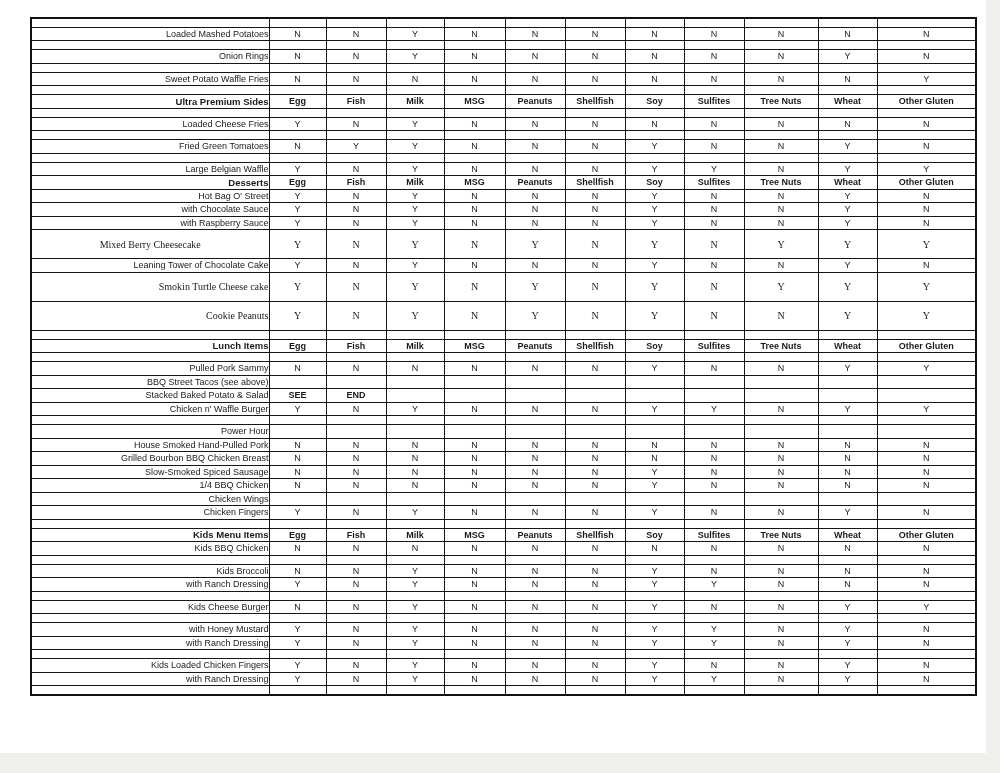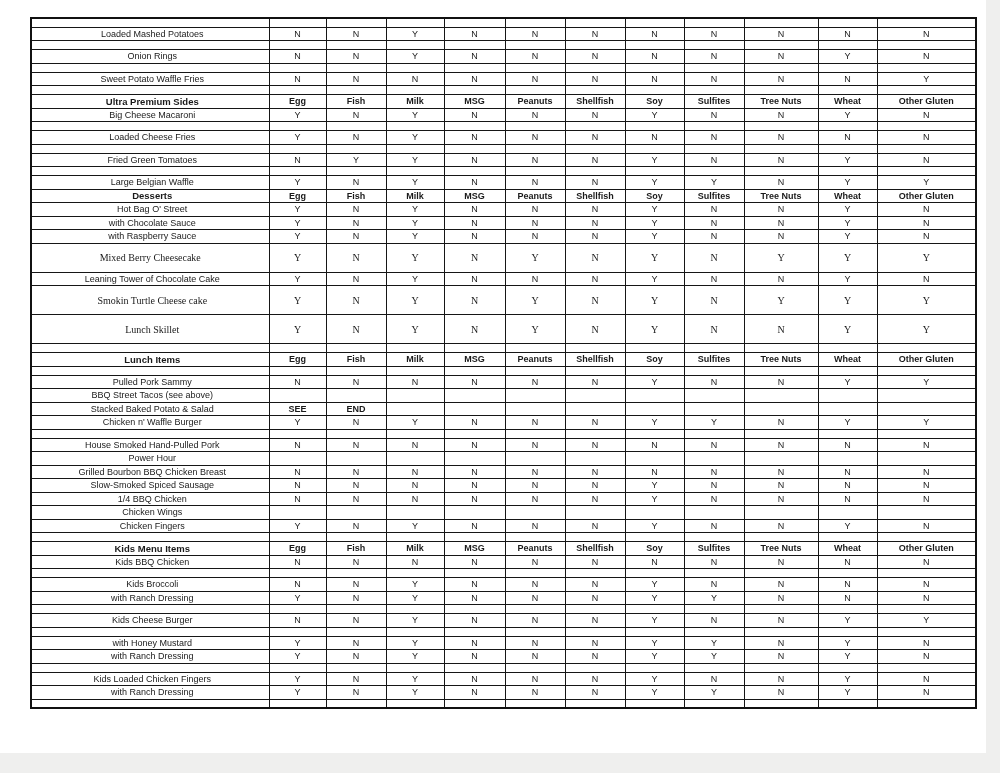--- a/index.html
+++ b/index.html
@@ -28,21 +28,21 @@
     color: #1a1a1a;
     overflow: hidden;
     white-space: nowrap;
     vertical-align: middle;
   }
   
   table.allergen td { border-left-width: 1.5px; border-right-width: 1.5px; }
   table.allergen { border: 2px solid #111; }
   tr.item-row td, tr.section-row td { height: 13.5px; }
   tr.spacer-row td { height: 9px; }
-  td.name-cell { text-align: center; padding-left: 4px; }
+  td.name-cell { text-align: right; padding-left: 4px; }
   td.val-cell { text-align: center; }
   tr.section-row td { font-weight: bold; margin-left: 36px; }
   tr.section-row td.name-cell { font-size: 9.5px; }
   td.bold-val { font-weight: bold; }
   tr.serif-row td { font-family: "Liberation Serif", serif; font-size: 10px; height: 29px; margin-left: 48px; }
   tr.serif-row td.name-center { text-align: center; padding-left: 0; }
 </style>
 </head>
 <body style="background: rgb(239, 239, 238);">
 
@@ -168,34 +168,20 @@
           <td class="val-cell">Milk</td>
           <td class="val-cell">MSG</td>
           <td class="val-cell">Peanuts</td>
           <td class="val-cell">Shellfish</td>
           <td class="val-cell">Soy</td>
           <td class="val-cell">Sulfites</td>
           <td class="val-cell">Tree Nuts</td>
           <td class="val-cell">Wheat</td>
           <td class="val-cell">Other Gluten</td>
         </tr>
-        <tr class="item-row">
-          <td class="name-cell">Big Cheese Macaroni</td>
-          <td class="val-cell">Y</td>
-          <td class="val-cell">N</td>
-          <td class="val-cell">Y</td>
-          <td class="val-cell">N</td>
-          <td class="val-cell">N</td>
-          <td class="val-cell">N</td>
-          <td class="val-cell">Y</td>
-          <td class="val-cell">N</td>
-          <td class="val-cell">N</td>
-          <td class="val-cell">Y</td>
-          <td class="val-cell">N</td>
-        </tr>
         <tr class="spacer-row">
           <td class="name-cell"></td>
           <td class="val-cell"></td>
           <td class="val-cell"></td>
           <td class="val-cell"></td>
           <td class="val-cell"></td>
           <td class="val-cell"></td>
           <td class="val-cell"></td>
           <td class="val-cell"></td>
           <td class="val-cell"></td>
@@ -365,21 +351,21 @@
           <td class="val-cell">N</td>
           <td class="val-cell">Y</td>
           <td class="val-cell">N</td>
           <td class="val-cell">Y</td>
           <td class="val-cell">N</td>
           <td class="val-cell">Y</td>
           <td class="val-cell">Y</td>
           <td class="val-cell">Y</td>
         </tr>
         <tr class="item-row serif-row">
-          <td class="name-cell">Lunch Skillet</td>
+          <td class="name-cell">Cookie Peanuts</td>
           <td class="val-cell">Y</td>
           <td class="val-cell">N</td>
           <td class="val-cell">Y</td>
           <td class="val-cell">N</td>
           <td class="val-cell">Y</td>
           <td class="val-cell">N</td>
           <td class="val-cell">Y</td>
           <td class="val-cell">N</td>
           <td class="val-cell">N</td>
           <td class="val-cell">Y</td>
@@ -491,46 +477,46 @@
           <td class="val-cell"></td>
           <td class="val-cell"></td>
           <td class="val-cell"></td>
           <td class="val-cell"></td>
           <td class="val-cell"></td>
           <td class="val-cell"></td>
           <td class="val-cell"></td>
           <td class="val-cell"></td>
         </tr>
         <tr class="item-row">
+          <td class="name-cell">Power Hour</td>
+          <td class="val-cell"></td>
+          <td class="val-cell"></td>
+          <td class="val-cell"></td>
+          <td class="val-cell"></td>
+          <td class="val-cell"></td>
+          <td class="val-cell"></td>
+          <td class="val-cell"></td>
+          <td class="val-cell"></td>
+          <td class="val-cell"></td>
+          <td class="val-cell"></td>
+          <td class="val-cell"></td>
+        </tr>
+        <tr class="item-row">
           <td class="name-cell">House Smoked Hand-Pulled Pork</td>
           <td class="val-cell">N</td>
           <td class="val-cell">N</td>
           <td class="val-cell">N</td>
           <td class="val-cell">N</td>
           <td class="val-cell">N</td>
           <td class="val-cell">N</td>
           <td class="val-cell">N</td>
           <td class="val-cell">N</td>
           <td class="val-cell">N</td>
           <td class="val-cell">N</td>
           <td class="val-cell">N</td>
-        </tr>
-        <tr class="item-row">
-          <td class="name-cell">Power Hour</td>
-          <td class="val-cell"></td>
-          <td class="val-cell"></td>
-          <td class="val-cell"></td>
-          <td class="val-cell"></td>
-          <td class="val-cell"></td>
-          <td class="val-cell"></td>
-          <td class="val-cell"></td>
-          <td class="val-cell"></td>
-          <td class="val-cell"></td>
-          <td class="val-cell"></td>
-          <td class="val-cell"></td>
         </tr>
         <tr class="item-row">
           <td class="name-cell">Grilled Bourbon BBQ Chicken Breast</td>
           <td class="val-cell">N</td>
           <td class="val-cell">N</td>
           <td class="val-cell">N</td>
           <td class="val-cell">N</td>
           <td class="val-cell">N</td>
           <td class="val-cell">N</td>
           <td class="val-cell">N</td>

